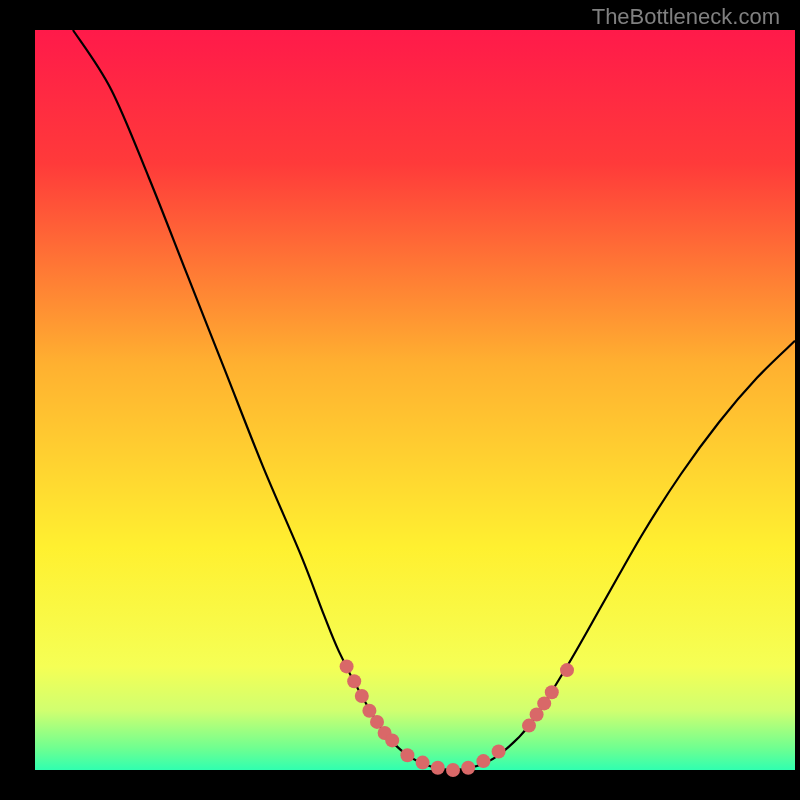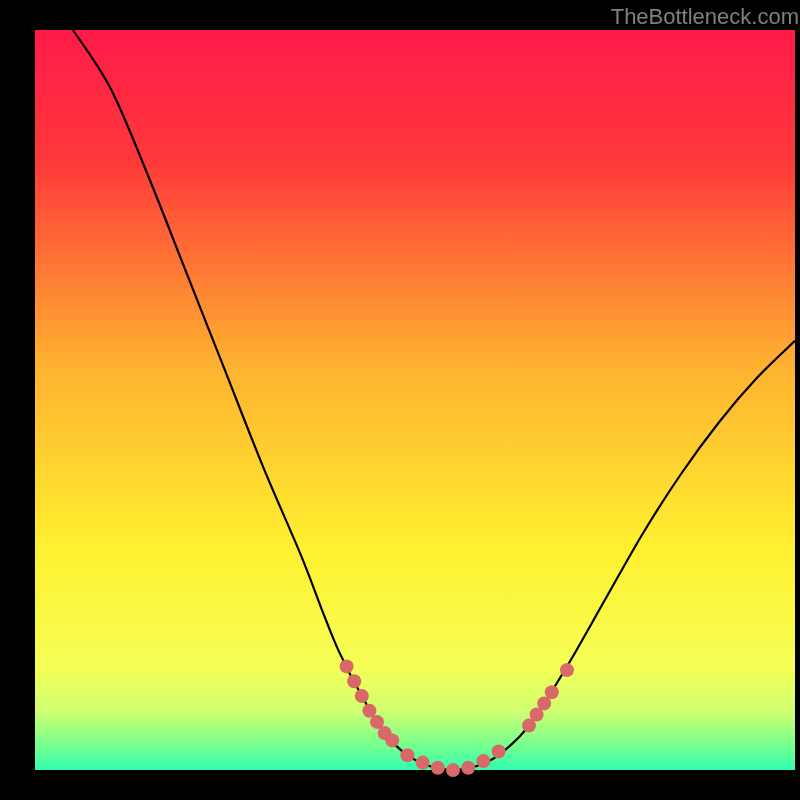--- a/index.html
+++ b/index.html
@@ -14,21 +14,21 @@
   .chart-container {
     position: absolute;
     top: 0;
     left: 0;
     width: 800px;
     height: 800px;
   }
   .watermark {
     position: absolute;
     top: 4px;
-    right: 1px;
+    right: 20px;
     color: #808080;
     font-size: 22px;
     font-weight: 500;
     z-index: 10;
   }
 </style>
 </head>
 <body>
 
 <div class="chart-container">

